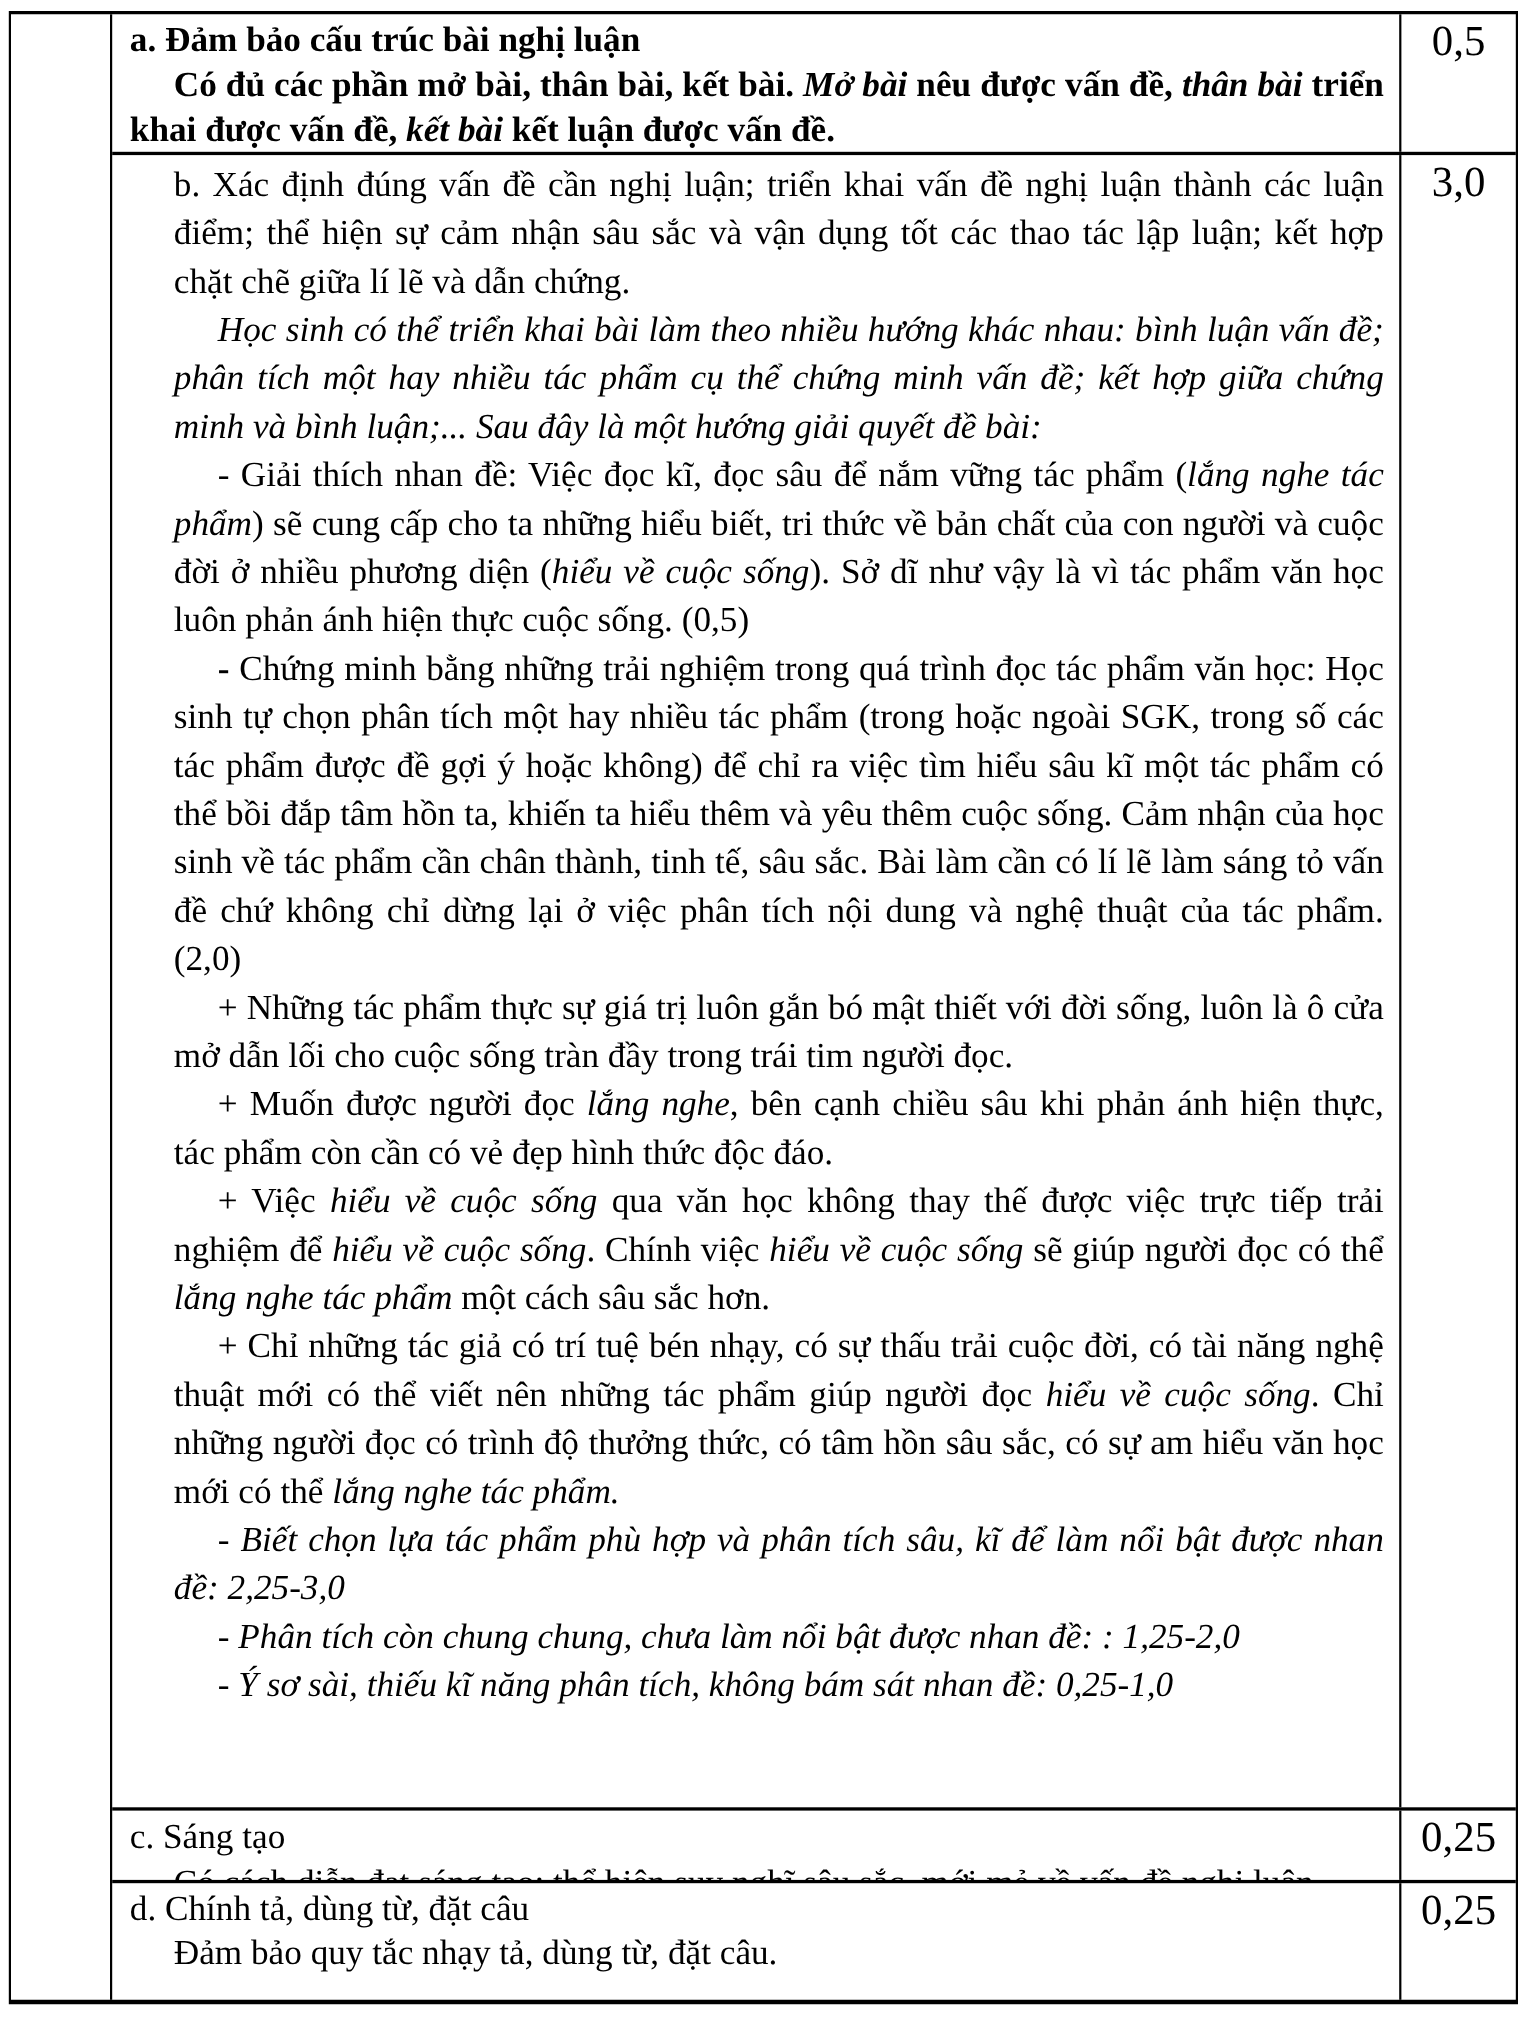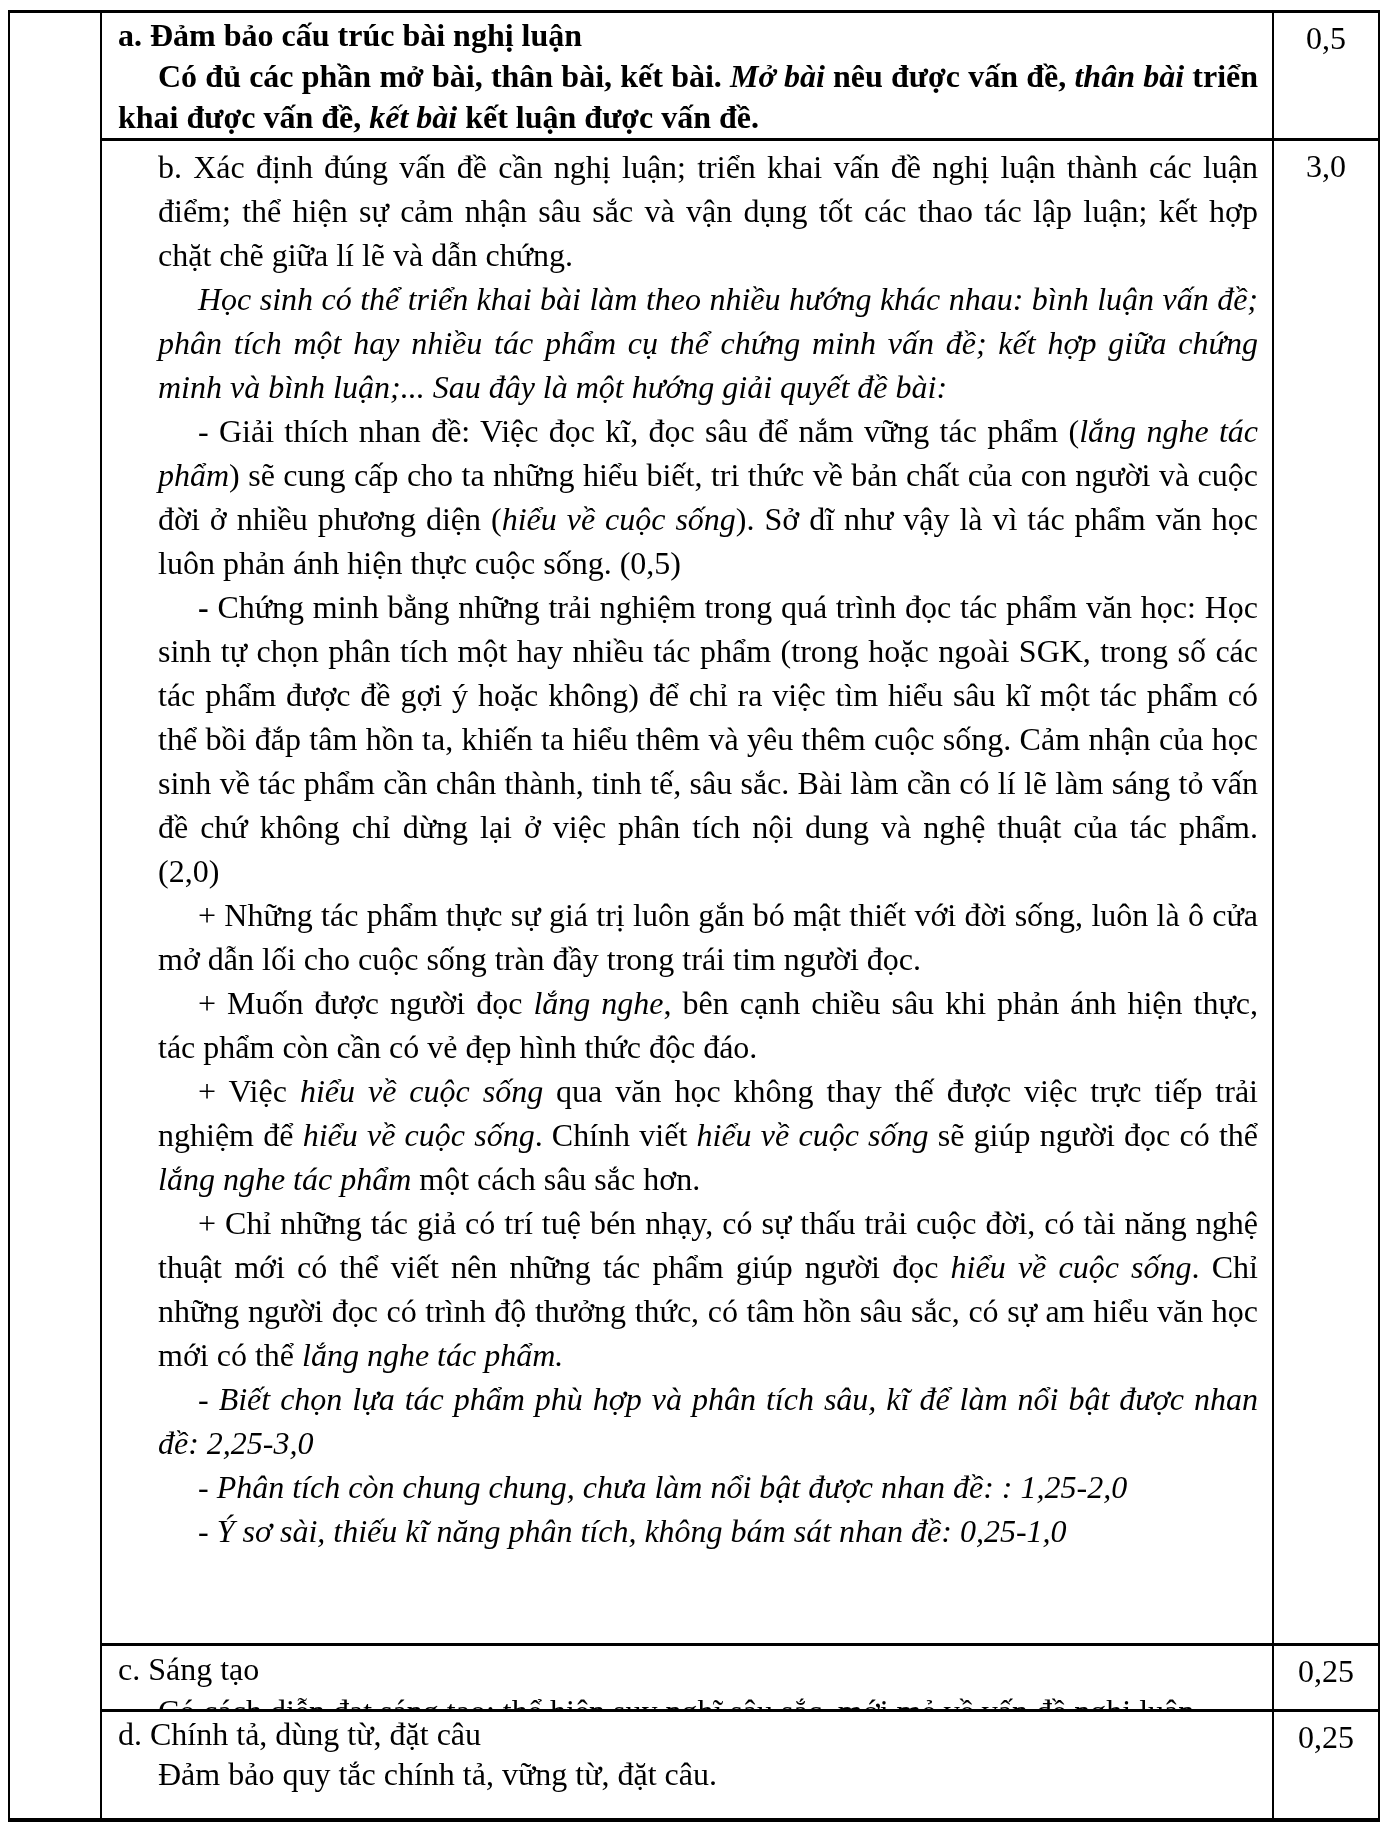--- a/index.html
+++ b/index.html
@@ -44,21 +44,21 @@
     min-width: 0;
     padding: 2px 14px 0 16px;
     overflow: hidden;
   }
   .c-score {
     width: 106px;
     flex: none;
     border-left: 2px solid #000;
     text-align: center;
     padding-top: 5px;
-    font-size: 32px;
+    font-size: 39px;
     line-height: 40px;
   }
   .para {
     font-size: 32px;
     text-align: justify;
     text-justify: inter-word;
   }
   .para.indent { text-indent: 40px; }
   .row-a .para { line-height: 41px; font-weight: bold; }
   .row-b .para { line-height: 44px; }
@@ -86,21 +86,21 @@
     </div>
 
     <div class="row row-b">
       <div class="c-content">
           <p class="para"><span>b. Xác định đúng vấn đề cần nghị luận; triển khai vấn đề nghị luận thành các luận điểm; thể hiện sự cảm nhận sâu sắc và vận dụng tốt các thao tác lập luận; kết hợp chặt chẽ giữa lí lẽ và dẫn chứng.</span></p>
           <p class="para indent"><span class="it">Học sinh có thể triển khai bài làm theo nhiều hướng khác nhau: bình luận vấn đề; phân tích một hay nhiều tác phẩm cụ thể chứng minh vấn đề; kết hợp giữa chứng minh và bình luận;... Sau đây là một hướng giải quyết đề bài:</span></p>
           <p class="para indent"><span>- Giải thích nhan đề: Việc đọc kĩ, đọc sâu để nắm vững tác phẩm (</span><span class="it">lắng nghe tác phẩm</span><span>) sẽ cung cấp cho ta những hiểu biết, tri thức về bản chất của con người và cuộc đời ở nhiều phương diện (</span><span class="it">hiểu về cuộc sống</span><span>). Sở dĩ như vậy là vì tác phẩm văn học luôn phản ánh hiện thực cuộc sống. (0,5)</span></p>
           <p class="para indent"><span class="bd">- </span><span>Chứng minh bằng những trải nghiệm trong quá trình đọc tác phẩm văn học: Học sinh tự chọn phân tích một hay nhiều tác phẩm (trong hoặc ngoài SGK, trong số các tác phẩm được đề gợi ý hoặc không) để chỉ ra việc tìm hiểu sâu kĩ một tác phẩm có thể bồi đắp tâm hồn ta, khiến ta hiểu thêm và yêu thêm cuộc sống. Cảm nhận của học sinh về tác phẩm cần chân thành, tinh tế, sâu sắc. Bài làm cần có lí lẽ làm sáng tỏ vấn đề chứ không chỉ dừng lại ở việc phân tích nội dung và nghệ thuật của tác phẩm. (2,0)</span></p>
           <p class="para indent"><span>+ Những tác phẩm thực sự giá trị luôn gắn bó mật thiết với đời sống, luôn là ô cửa mở dẫn lối cho cuộc sống tràn đầy trong trái tim người đọc.</span></p>
           <p class="para indent"><span>+ Muốn được người đọc </span><span class="it">lắng nghe</span><span>, bên cạnh chiều sâu khi phản ánh hiện thực, tác phẩm còn cần có vẻ đẹp hình thức độc đáo.</span></p>
-          <p class="para indent"><span>+ Việc </span><span class="it">hiểu về cuộc sống</span><span> qua văn học không thay thế được việc trực tiếp trải nghiệm để </span><span class="it">hiểu về cuộc sống</span><span>. Chính viết </span><span class="it">hiểu về cuộc sống</span><span> sẽ giúp người đọc có thể </span><span class="it">lắng nghe tác phẩm</span><span> một cách sâu sắc hơn.</span></p>
+          <p class="para indent"><span>+ Việc </span><span class="it">hiểu về cuộc sống</span><span> qua văn học không thay thế được việc trực tiếp trải nghiệm để </span><span class="it">hiểu về cuộc sống</span><span>. Chính việc </span><span class="it">hiểu về cuộc sống</span><span> sẽ giúp người đọc có thể </span><span class="it">lắng nghe tác phẩm</span><span> một cách sâu sắc hơn.</span></p>
           <p class="para indent"><span>+ Chỉ những tác giả có trí tuệ bén nhạy, có sự thấu trải cuộc đời, có tài năng nghệ thuật mới có thể viết nên những tác phẩm giúp người đọc </span><span class="it">hiểu về cuộc sống</span><span>. Chỉ những người đọc có trình độ thưởng thức, có tâm hồn sâu sắc, có sự am hiểu văn học mới có thể </span><span class="it">lắng nghe tác phẩm.</span></p>
           <p class="para indent"><span class="it">- Biết chọn lựa tác phẩm phù hợp và phân tích sâu, kĩ để làm nổi bật được nhan đề: 2,25-3,0</span></p>
           <p class="para indent"><span class="it">- Phân tích còn chung chung, chưa làm nổi bật được nhan đề: : 1,25-2,0</span></p>
           <p class="para indent"><span class="it">- Ý sơ sài, thiếu kĩ năng phân tích, không bám sát nhan đề: 0,25-1,0</span></p>
         </div>
       <div class="c-score">
         <span>3,0</span>
       </div>
     </div>
 
@@ -110,21 +110,21 @@
           <p class="para indent"><span>Có cách diễn đạt sáng tạo; thể hiện suy nghĩ sâu sắc, mới mẻ về vấn đề nghị luận.</span></p>
         </div>
       <div class="c-score">
         <span>0,25</span>
       </div>
     </div>
 
     <div class="row row-d">
       <div class="c-content">
           <p class="para"><span>d.  Chính tả, dùng từ, đặt câu</span></p>
-          <p class="para indent"><span>Đảm bảo quy tắc chính tả, vững từ, đặt câu.</span></p>
+          <p class="para indent"><span>Đảm bảo quy tắc nhạy tả, dùng từ, đặt câu.</span></p>
         </div>
       <div class="c-score">
         <span>0,25</span>
       </div>
     </div>
 
   </div>
 </div>
 
 </body></html>

